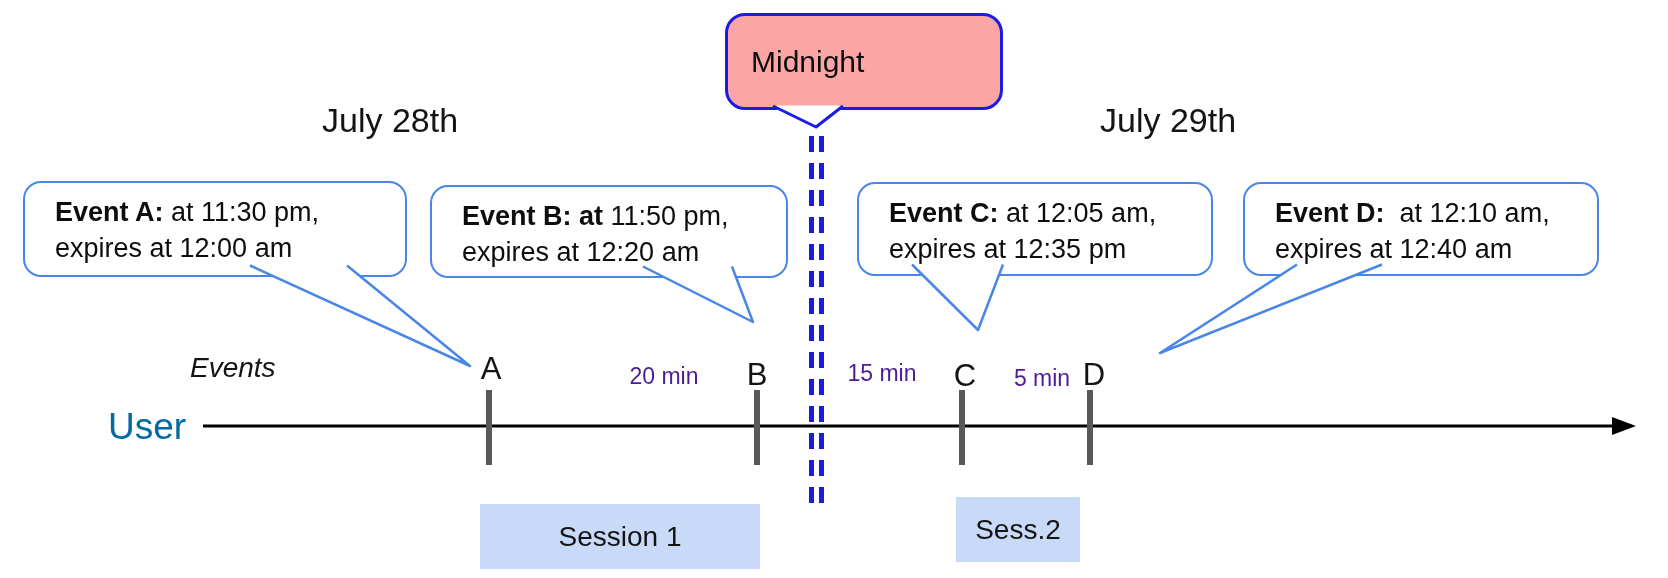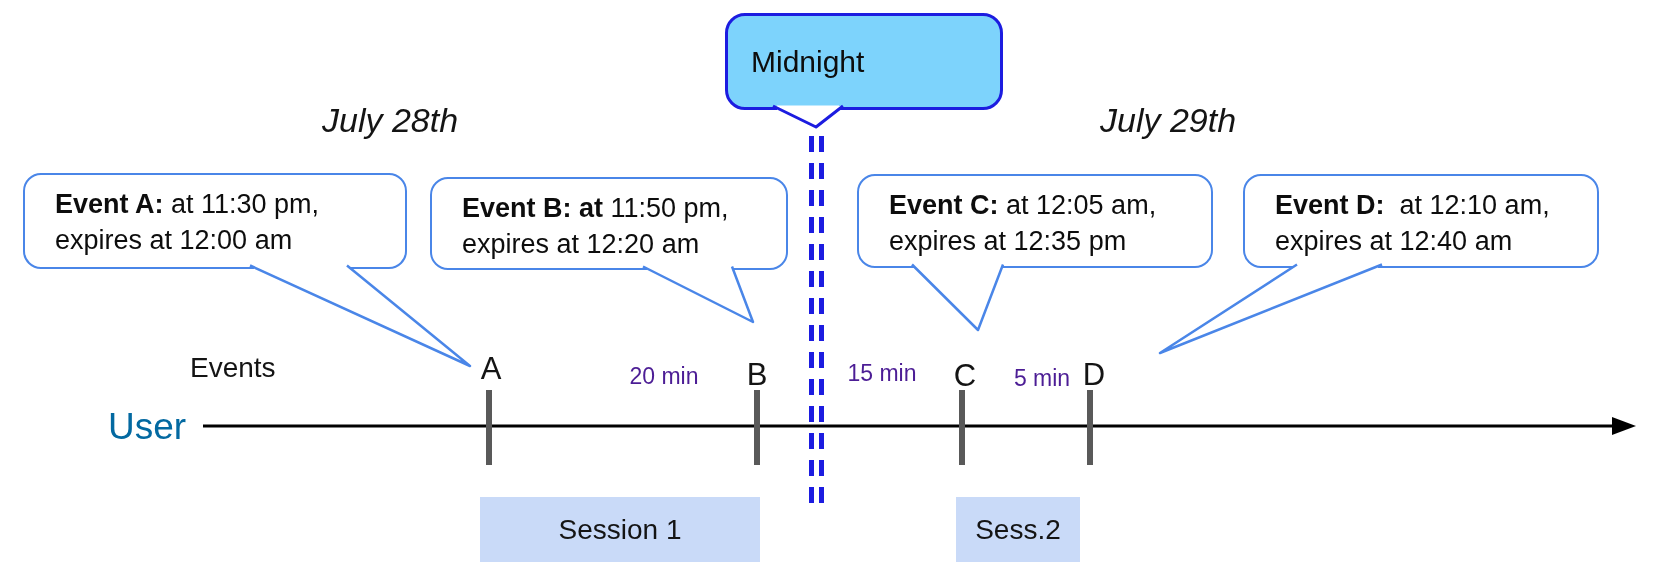--- a/index.html
+++ b/index.html
@@ -1,36 +1,36 @@
 <!DOCTYPE html>
 <html><head>
 <meta charset="utf-8">
 <style>
   html,body { margin:0; padding:0; background:#ffffff; }
   .canvas {
     position:relative; width:1668px; height:578px; background:#ffffff;
     font-family:"Liberation Sans", sans-serif; color:#111; overflow:hidden;
   }
-  .abs { position:absolute;font-style:italic; }
+  .abs { position:absolute; }
   .date-label { font-size:34px; color:#141414; white-space:nowrap; }
   .callout {
     position:absolute; background:#ffffff; border:2.5px solid #4a86e8;
     border-radius:18px; box-sizing:border-box; font-size:27px; line-height:36px;
-    padding:11px 8px 0 30px; color:#0d0d0d; white-space:nowrap;
+    padding:11px 8px 0 30px; color:#0d0d0d; white-space:nowrap;margin-top:8px;
   }
   .callout .b { font-weight:bold; }
   .pre { white-space:pre-wrap; }
   .midnight {
-    position:absolute; background:#7dd3fc; border:3px solid #1c1ce0;
+    position:absolute; background:#fca5a5; border:3px solid #1c1ce0;
     border-radius:20px; box-sizing:border-box; font-size:30px; color:#0d0d0d;
     display:flex; align-items:center; padding-left:23px;
   }
   .tick-label { position:absolute; font-size:31px; color:#141414; transform:translateX(-50%); white-space:nowrap; }
   .gap-label  { position:absolute; font-size:23px; color:#4c1d95; transform:translateX(-50%); white-space:nowrap; }
-  .events-label { position:absolute; font-size:28px; color:#141414; }
+  .events-label { position:absolute; font-size:28px; color:#141414;font-style:italic; }
   .user-label   { position:absolute; font-size:37px; color:#0369a1;text-align:right; }
   .session {
     position:absolute; top:497px; height:65px; background:#c9daf8;
     display:flex; align-items:center; justify-content:center;
     font-size:28px; color:#141414;
   }
   svg.overlay { position:absolute; left:0; top:0; pointer-events:none; }
 </style>
 </head>
 <body>
@@ -69,21 +69,21 @@
 
   <div class="tick-label" style="left:491px; top:351px;">A</div>
   <div class="tick-label" style="left:757px; top:357px;">B</div>
   <div class="tick-label" style="left:965px; top:358px;">C</div>
   <div class="tick-label" style="left:1094px; top:357px;">D</div>
 
   <div class="gap-label" style="left:664px; top:363px;">20 min</div>
   <div class="gap-label" style="left:882px; top:360px;">15 min</div>
   <div class="gap-label" style="left:1030px; top:365px;margin-left:12px;">5 min</div>
 
-  <div class="session" style="left:480px; width:280px;">
+  <div class="session" style="left:480px; width:280px;margin-top:7px;">
     <span>Session 1</span>
   </div>
   <div class="session" style="left:956px; width:124px;">
     <span>Sess.2</span>
   </div>
 
   <svg class="overlay" width="1668" height="578" viewBox="0 0 1668 578">
 
     <line x1="811.5" y1="136" x2="811.5" y2="505" stroke="#1c1ce0" stroke-width="5" stroke-dasharray="16 11"></line>
     <line x1="821.5" y1="136" x2="821.5" y2="505" stroke="#1c1ce0" stroke-width="5" stroke-dasharray="16 11"></line>

